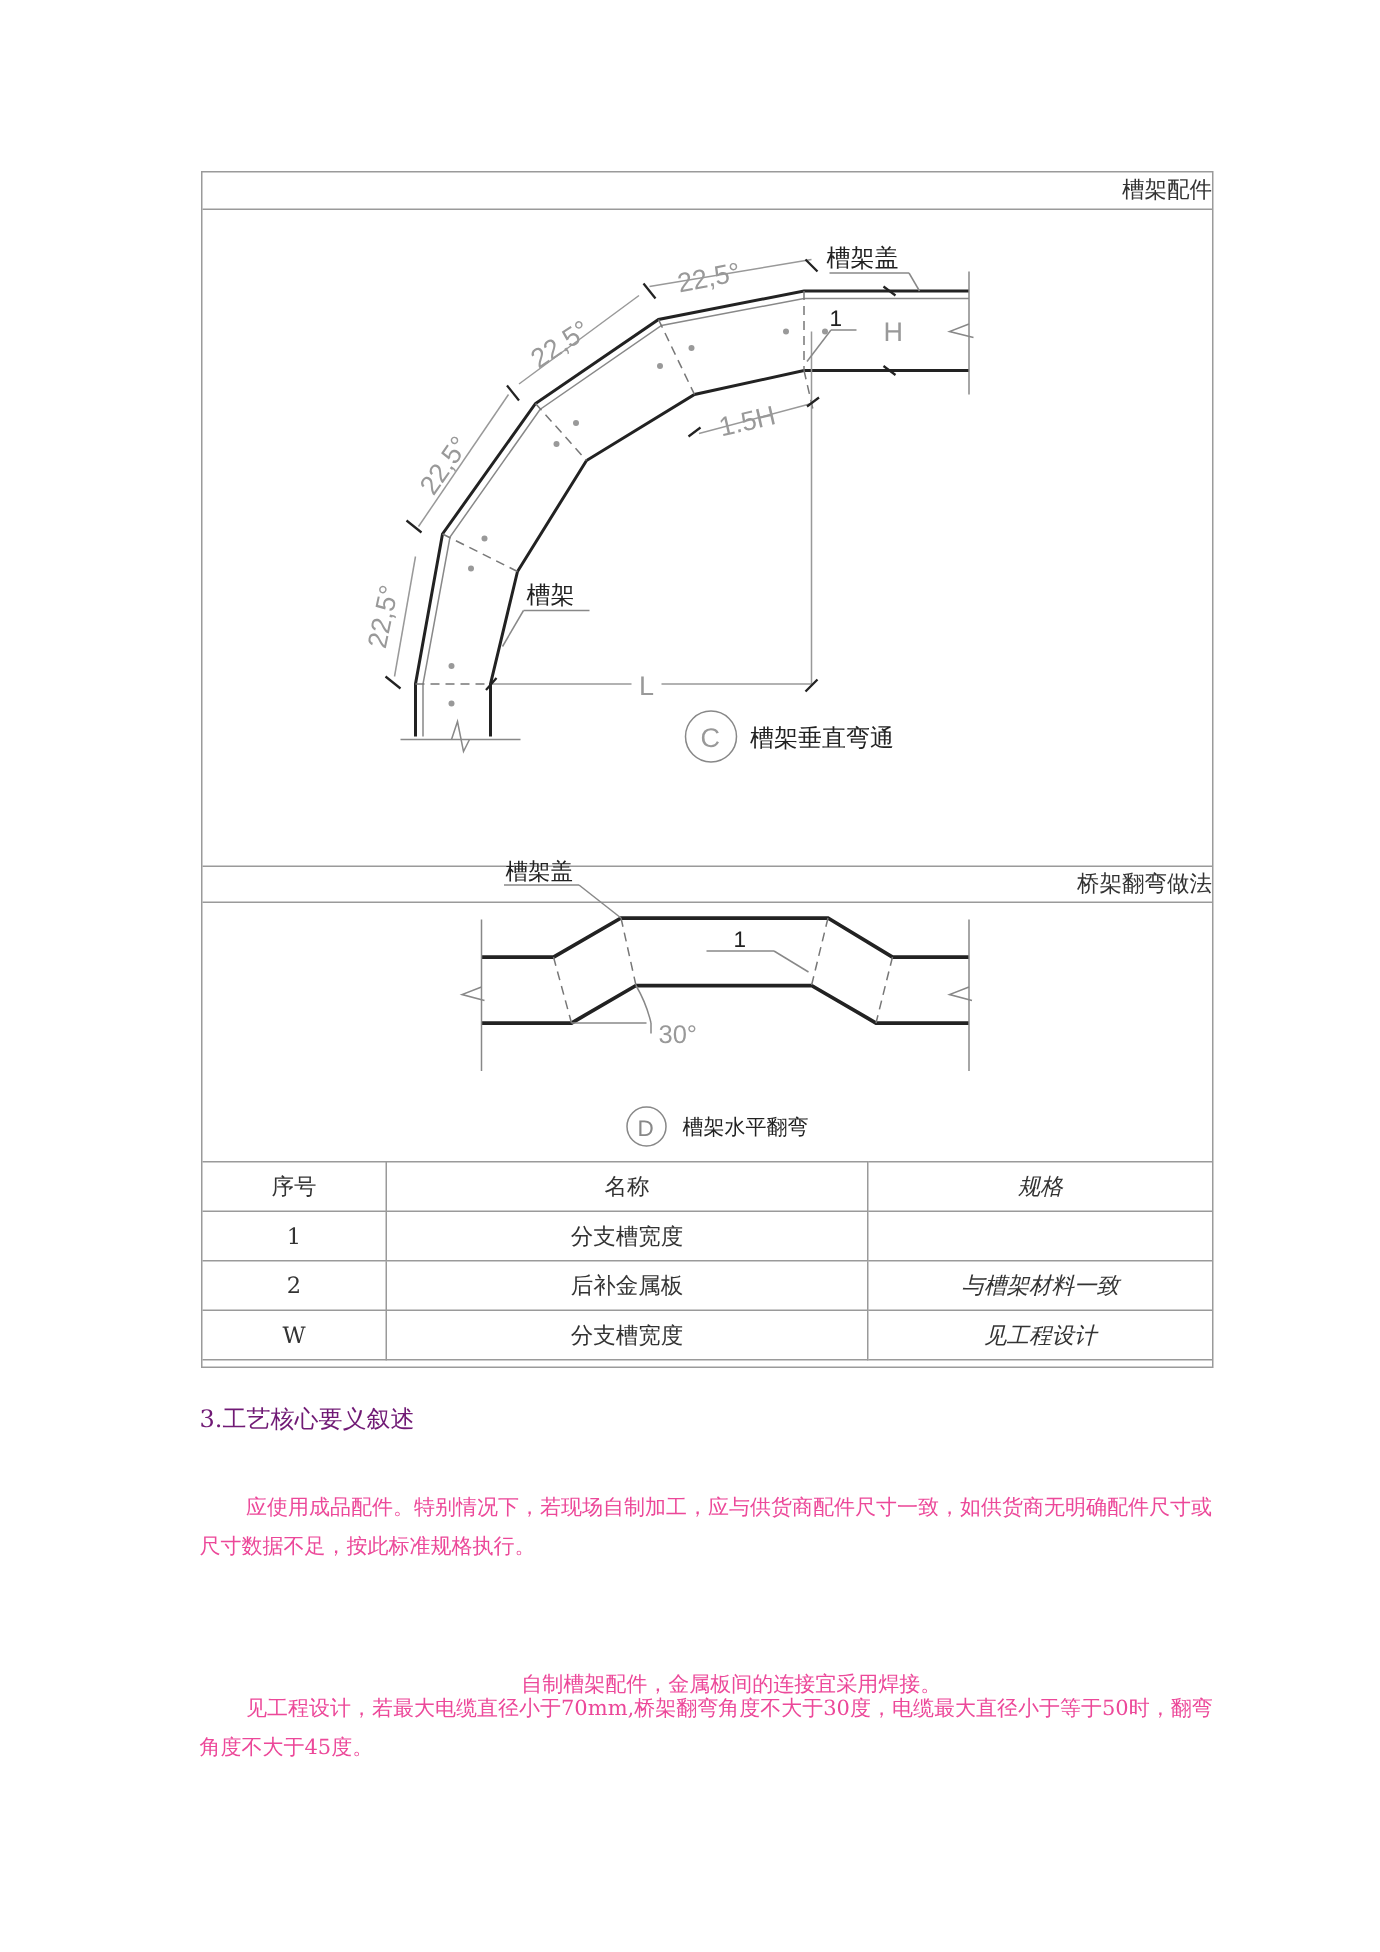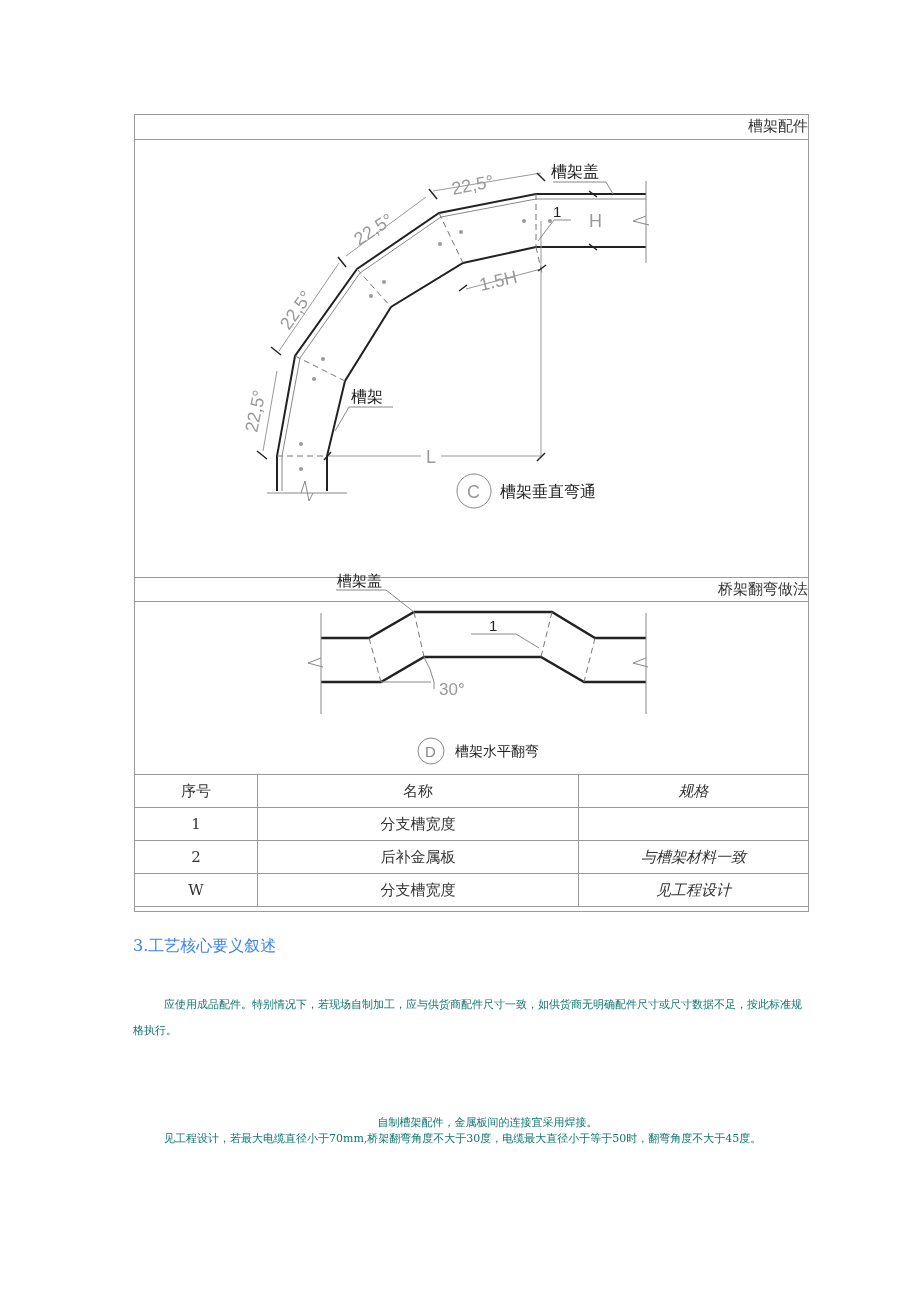--- a/index.html
+++ b/index.html
@@ -10,22 +10,22 @@
   .hdr { position:absolute; left:0; width:100%; text-align:right; font-size:15px; color:#333;
          border-bottom:1px solid #9a9a9a; box-sizing:border-box; line-height:23px; }
   .hdr.top { top:0; height:25px; }
   .hdr.mid { top:418px; height:25px; border-top:1px solid #9a9a9a;margin-top:44px; }
   .drawing { position:absolute; left:0; top:0; }
   table.spec { position:absolute; left:0; top:659px; width:673px; border-collapse:collapse; font-size:15px; color:#333; }
   table.spec td { border:1px solid #9a9a9a; text-align:center; height:32px; padding:0; }
   table.spec tr:first-child td { border-top:1px solid #9a9a9a;margin-top:21px; }
   table.spec td:first-child { border-left:none; }
   table.spec td:last-child { border-right:none;font-style:italic; }
-  .section-title { position:absolute; left:133px; top:936px; font-size:16px; color:#3b82f6; }
-  .para { position:absolute; left:133px; width:678px; font-size:11px; line-height:26px; color:#0f766e;
+  .section-title { position:absolute; left:133px; top:936px; font-size:16px; color:#701a75; }
+  .para { position:absolute; left:133px; width:678px; font-size:14px; line-height:26px; color:#ec4899;
           text-indent:31px; }
   .p1 { top:992px; }
   .p2 { top:1110px;text-align:center; }
   .p3 { top:1126px; }
   svg text { font-family:"Liberation Sans", sans-serif; }
 </style>
 </head>
 <body>
 
 <div class="frame">

